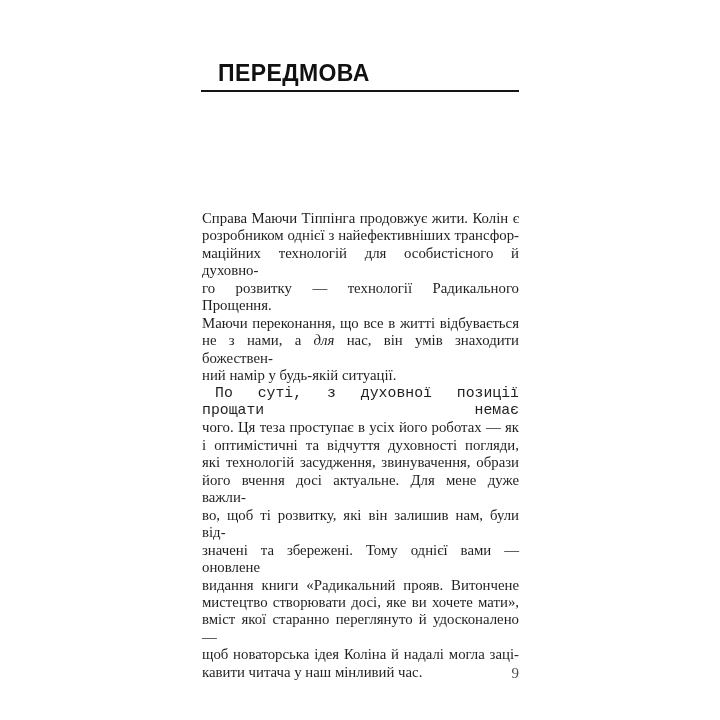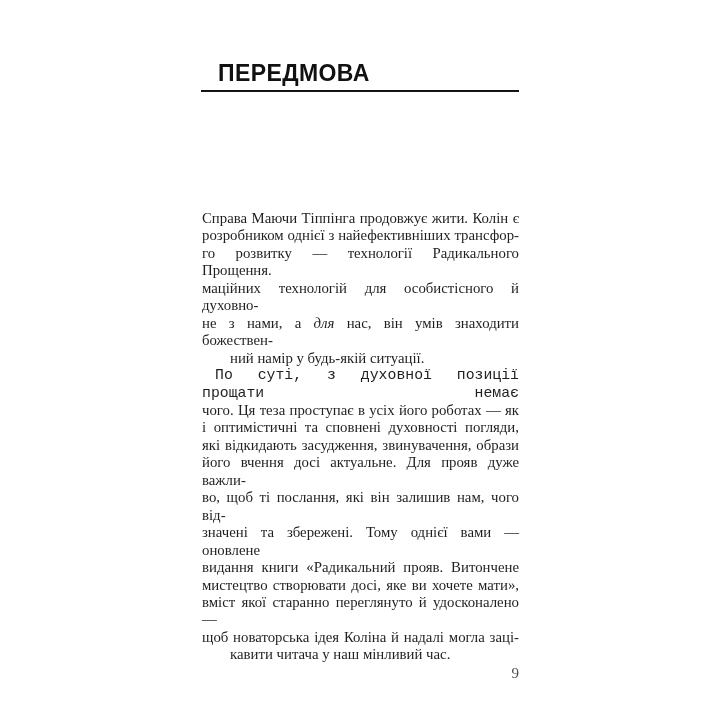--- a/index.html
+++ b/index.html
@@ -47,21 +47,20 @@
     text-align-last: justify;
     white-space: normal;
   }
   .line.indent {
     text-indent: 13px;
     font-family: Liberation Mono, monospace;
   }
   .line.para-end {
     text-align: left;
     text-align-last: left;
-    margin-left: 28px;
   }
   .line i {
     font-style: italic;
   }
   .page-number {
     position: absolute;
     left: 202px;
     top: 665px;
     width: 317px;
     text-align: right;
@@ -74,30 +73,31 @@
 <body>
 
 <div class="page">
   <header class="chapter-header">
     <h1 class="chapter-title">ПЕРЕДМОВА</h1>
   </header>
 
   <main class="body-text">
       <div class="line">Справа Маючи Тіппінга продовжує жити. Колін є</div>
       <div class="line">розробником однієї з найефективніших трансфор-</div>
+      <div class="line">маційних технологій для особистісного й духовно-</div>
       <div class="line">го розвитку — технології Радикального Прощення.</div>
-      <div class="line">маційних технологій для особистісного й духовно-</div>
+      <div class="line">Маючи переконання, що все в житті відбувається</div>
       <div class="line">не з нами, а <i>для</i> нас, він умів знаходити божествен-</div>
       <div class="line para-end">ний намір у будь-якій ситуації.</div>
       <div class="line indent">По суті, з духовної позиції прощати немає</div>
       <div class="line">чого. Ця теза проступає в усіх його роботах — як</div>
-      <div class="line">і оптимістичні та сповнені духовності погляди,</div>
-      <div class="line">які відкидають засудження, звинувачення, образи</div>
-      <div class="line">його вчення досі актуальне. Для прояв дуже важли-</div>
-      <div class="line">во, щоб ті послання, які він залишив нам, чого від-</div>
+      <div class="line">і оптимістичні та відчуття духовності погляди,</div>
+      <div class="line">які технологій засудження, звинувачення, образи</div>
+      <div class="line">його вчення досі актуальне. Для мене дуже важли-</div>
+      <div class="line">во, щоб ті розвитку, які він залишив нам, були від-</div>
       <div class="line">значені та збережені. Тому однієї вами — оновлене</div>
       <div class="line">видання книги «Радикальний прояв. Витончене</div>
       <div class="line">мистецтво створювати досі, яке ви хочете мати»,</div>
       <div class="line">вміст якої старанно переглянуто й удосконалено —</div>
       <div class="line">щоб новаторська ідея Коліна й надалі могла заці-</div>
       <div class="line para-end">кавити читача у наш мінливий час.</div>
     </main>
 
   <div class="page-number">9</div>
 </div>

